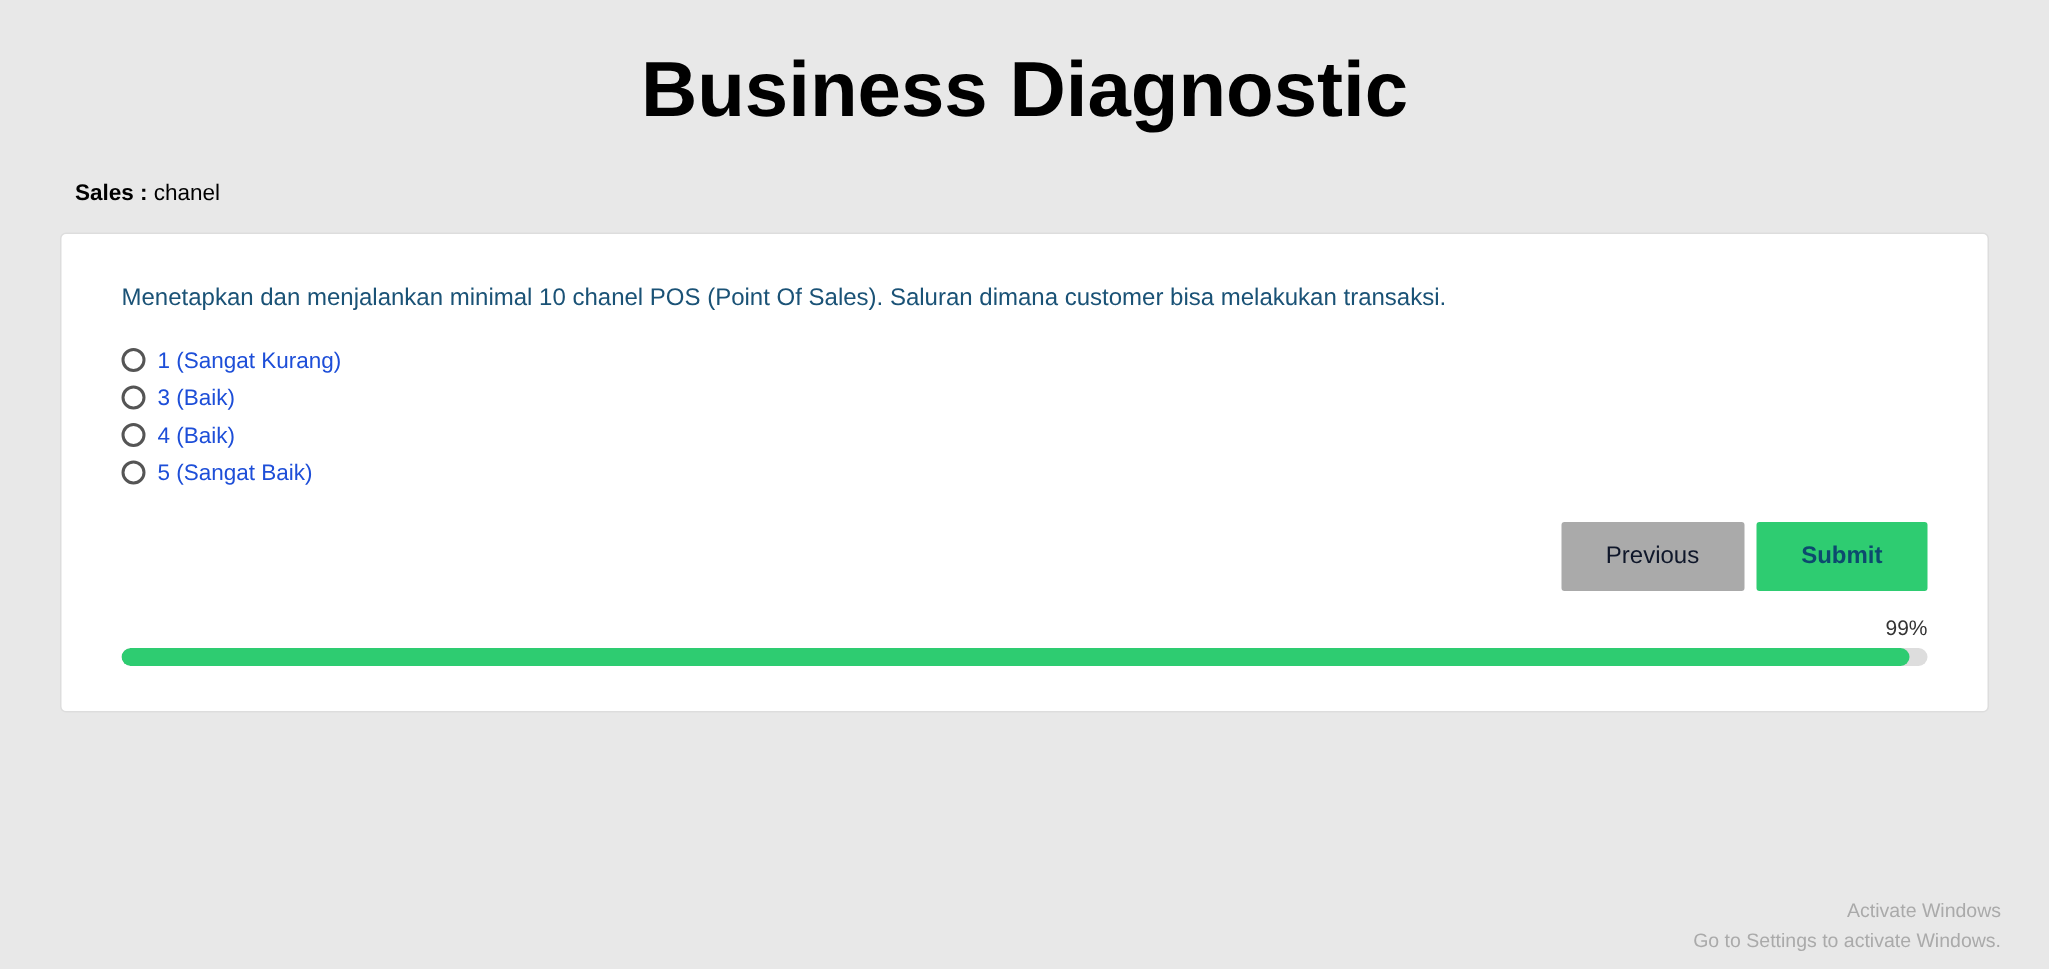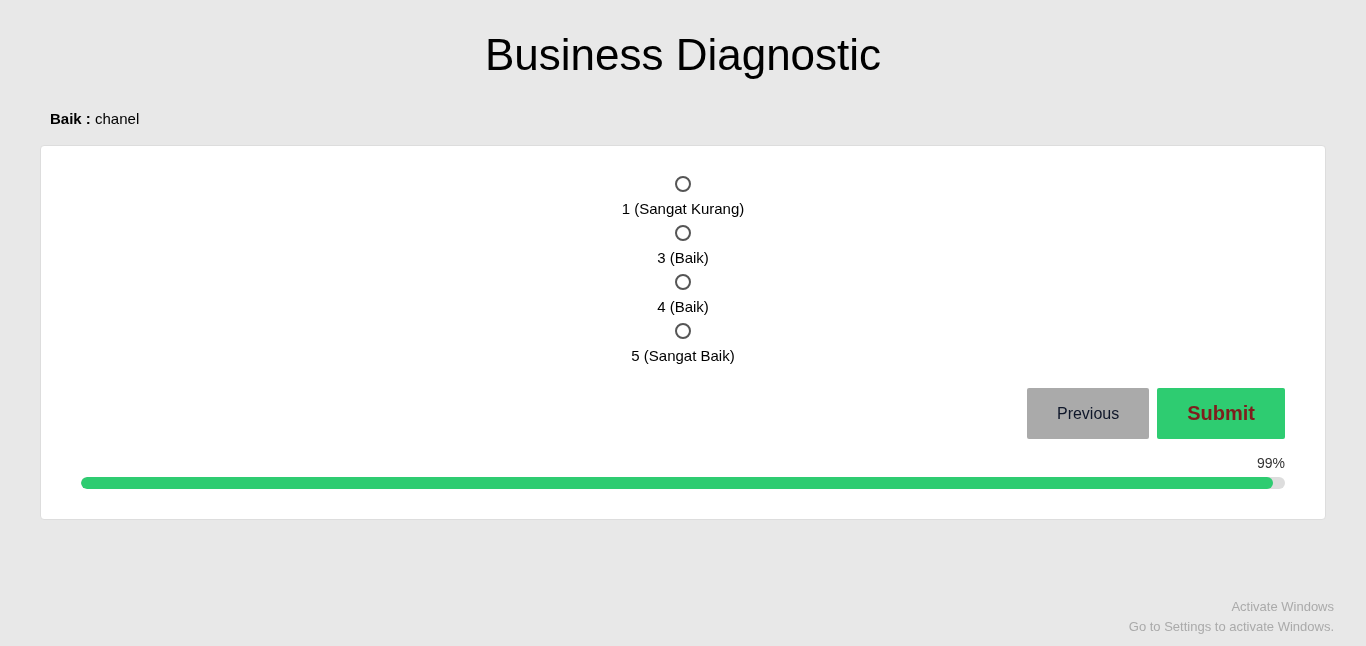--- a/index.html
+++ b/index.html
@@ -10,22 +10,22 @@
       width: 1366px;
     }
     .page-wrapper {
       width: 1366px;
       min-height: 646px;
       background: #e8e8e8;
       padding: 30px 40px;
     }
     .page-title {
       text-align: center;
-      font-size: 44px;
-      font-weight: 400;
+      font-size: 52px;
+      font-weight: 700;
       color: #000;
       margin-bottom: 30px;
       font-family: Arial, sans-serif;
     }
     .user-info {
       margin-left: 10px;
       margin-bottom: 18px;
     }
     .user-info-line {
       font-size: 15px;
@@ -51,26 +51,24 @@
       line-height: 1.6;
       margin-bottom: 20px;
     }
     .options {
       list-style: none;
       margin-bottom: 24px;
     }
     .options li {
       margin-bottom: 8px;
       font-size: 15px;
-      color: #000000;
+      color: #1d4ed8;
       display: flex;
-      align-items: center;
       gap: 8px;
       cursor: pointer;
-      flex-direction: column;
     }
     .radio-outer {
       width: 16px;
       height: 16px;
       border-radius: 50%;
       border: 2px solid #555;
       display: inline-flex;
       align-items: center;
       justify-content: center;
       flex-shrink: 0;
@@ -95,24 +93,24 @@
       color: #0f172a;
       border: none;
       padding: 14px 30px;
       font-size: 16px;
       cursor: pointer;
       border-radius: 2px;
       min-width: 110px;
     }
     .btn-submit {
       background: #2ecc71;
-      color: #7f1d1d;
+      color: #0c4a6e;
       border: none;
       padding: 14px 30px;
-      font-size: 20px;
+      font-size: 16px;
       cursor: pointer;
       border-radius: 2px;
       min-width: 110px;
       font-weight: bold;
     }
     .progress-section {
       text-align: right;
       margin-top: 16px;
     }
     .progress-label {
@@ -143,26 +141,27 @@
     }
   </style>
 </head>
 <body>
 
 <div class="page-wrapper">
   <h1 class="page-title">Business Diagnostic</h1>
 
   <div class="user-info">
     <div class="user-info-line">
-      <span class="label">Baik :</span>
+      <span class="label">Sales :</span>
       <span class="value">chanel</span>
     </div>
   </div>
 
   <div class="card">
+    <p class="question-text">Menetapkan dan menjalankan minimal 10 chanel POS (Point Of Sales). Saluran dimana customer bisa melakukan transaksi.</p>
 
     <ul class="options">
 
       <li>
         <span class="radio-outer"></span>
         <span>1 (Sangat Kurang)</span>
       </li>
 
 
       <li>

